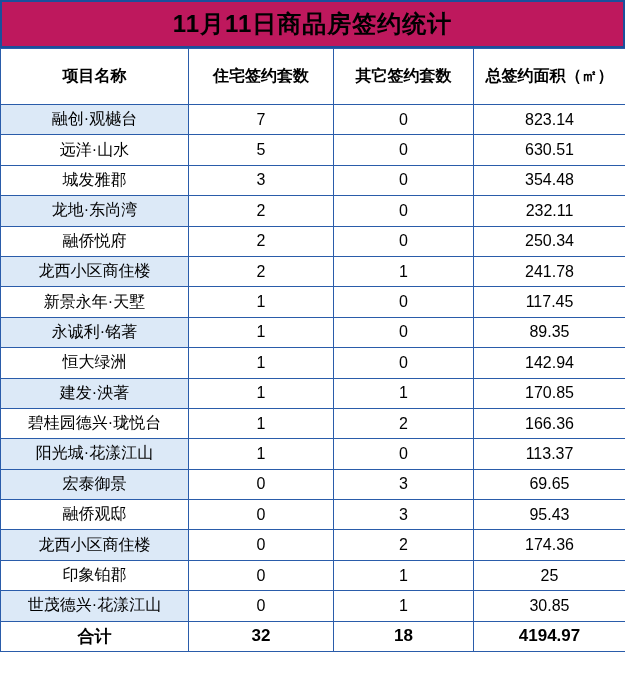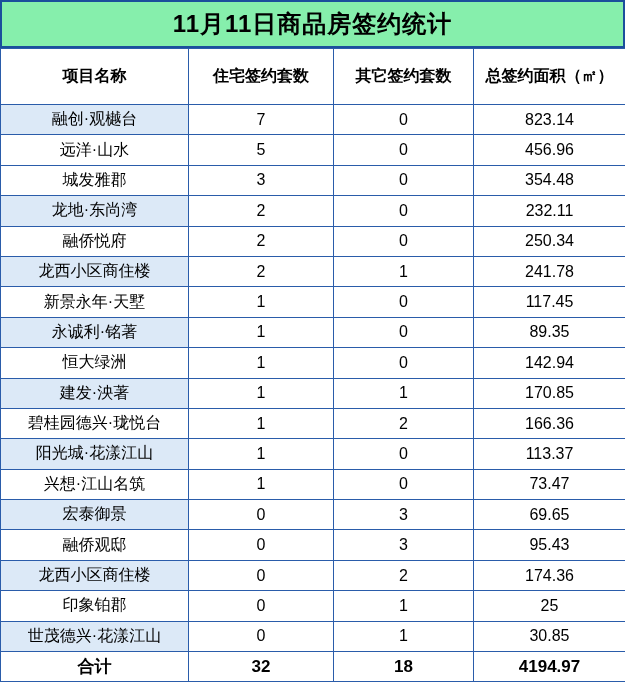--- a/index.html
+++ b/index.html
@@ -23,21 +23,21 @@
   .title-bar {
     height: 48px;
     display: flex;
     align-items: center;
     justify-content: center;
     border-top: 2px solid #1b4f9c;
     border-left: 2px solid #1b4f9c;
     border-right: 2px solid #1b4f9c;
     border-bottom: 2px solid #1b4f9c;
     box-sizing: border-box;
-    background: #86efac;
+    background: #be185d;
   }
   .title-text {
     font-size: 24px;
     font-weight: bold;
     color: #000000;
     letter-spacing: 1px;
   }
   table.grid {
     width: 625px;
     border-collapse: collapse;
@@ -113,21 +113,21 @@
       <tr class="alt">
         <td class="namecell">融创·观樾台</td>
         <td>7</td>
         <td>0</td>
         <td>823.14</td>
       </tr>
       <tr>
         <td class="namecell">远洋·山水</td>
         <td>5</td>
         <td>0</td>
-        <td>456.96</td>
+        <td>630.51</td>
       </tr>
       <tr>
         <td class="namecell">城发雅郡</td>
         <td>3</td>
         <td>0</td>
         <td>354.48</td>
       </tr>
       <tr class="alt">
         <td class="namecell">龙地·东尚湾</td>
         <td>2</td>
@@ -174,26 +174,20 @@
         <td class="namecell">碧桂园德兴·珑悦台</td>
         <td>1</td>
         <td>2</td>
         <td>166.36</td>
       </tr>
       <tr class="alt">
         <td class="namecell">阳光城·花漾江山</td>
         <td>1</td>
         <td>0</td>
         <td>113.37</td>
-      </tr>
-      <tr>
-        <td class="namecell">兴想·江山名筑</td>
-        <td>1</td>
-        <td>0</td>
-        <td>73.47</td>
       </tr>
       <tr class="alt">
         <td class="namecell">宏泰御景</td>
         <td>0</td>
         <td>3</td>
         <td>69.65</td>
       </tr>
       <tr>
         <td class="namecell">融侨观邸</td>
         <td>0</td>

